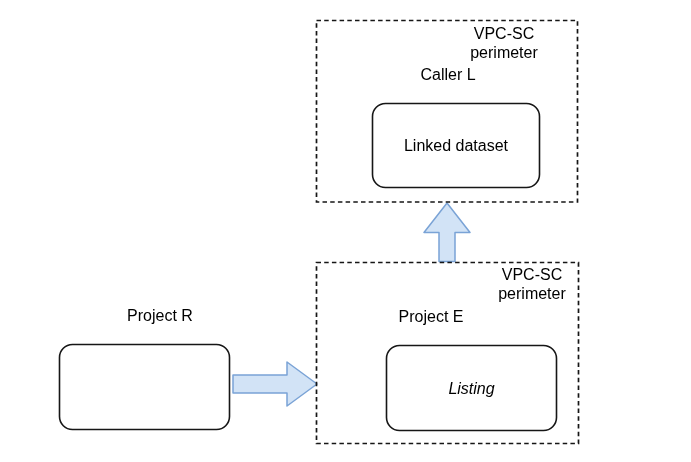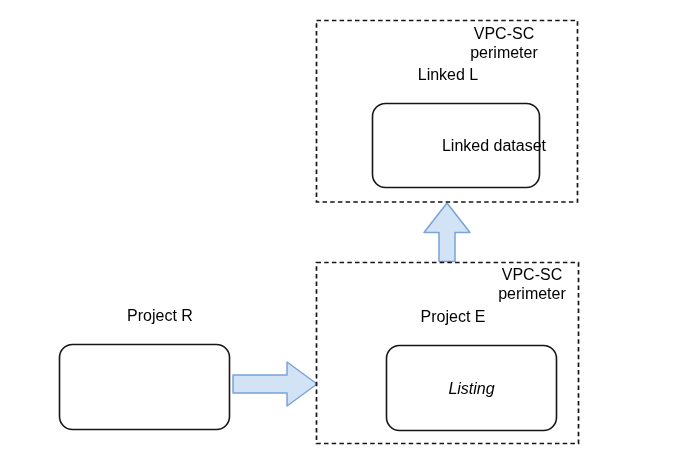--- a/index.html
+++ b/index.html
@@ -70,25 +70,25 @@
 
     <rect class="node-rect" rx="13" ry="13" x="372.5" y="103.5" width="167" height="84"></rect>
     <rect class="node-rect" rx="13" ry="13" x="386.5" y="345.5" width="170" height="85"></rect>
     <rect class="node-rect" rx="13" ry="13" x="59.5" y="344.5" width="170" height="85"></rect>
   </svg>
 
   <div class="label" style="left:424px; top:24px; width:160px;">
     <div>VPC-SC</div>
     <div>perimeter</div>
   </div>
-  <div class="label" style="left:368px; top:65px; width:160px;">Linked L</div>
-  <div class="node-label" style="left:372px; top:103px; width:168px; height:84px;padding-left:38px;">Linked dataset</div>
+  <div class="label" style="left:368px; top:65px; width:160px;">Caller L</div>
+  <div class="node-label" style="left:372px; top:103px; width:168px; height:84px;">Linked dataset</div>
 
   <div class="label" style="left:452px; top:265px; width:160px;">
     <div>VPC-SC</div>
     <div>perimeter</div>
   </div>
-  <div class="label" style="left:373px; top:307px; width:160px;">Project E</div>
+  <div class="label" style="left:351px; top:307px; width:160px;">Project E</div>
   <div class="node-label" style="left:386px; top:345px; width:171px; height:86px;font-style:italic;">Listing</div>
 
   <div class="label" style="left:80px; top:306px; width:160px;">Project R</div>
 
 </div>
 
 </body></html>

